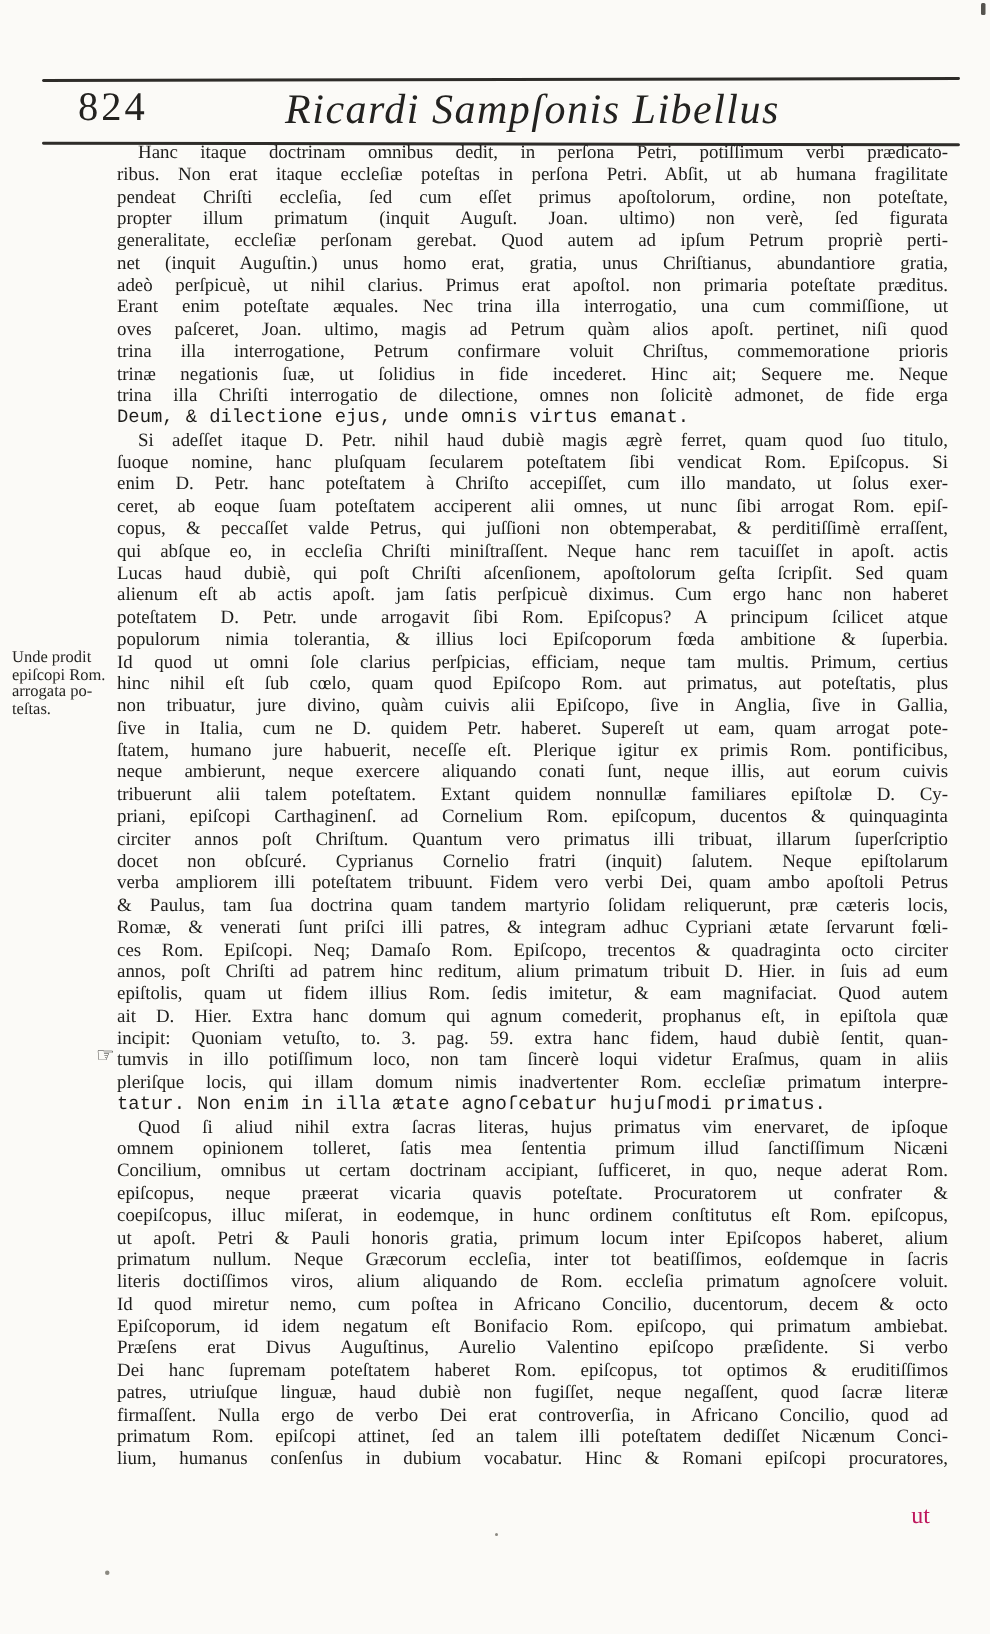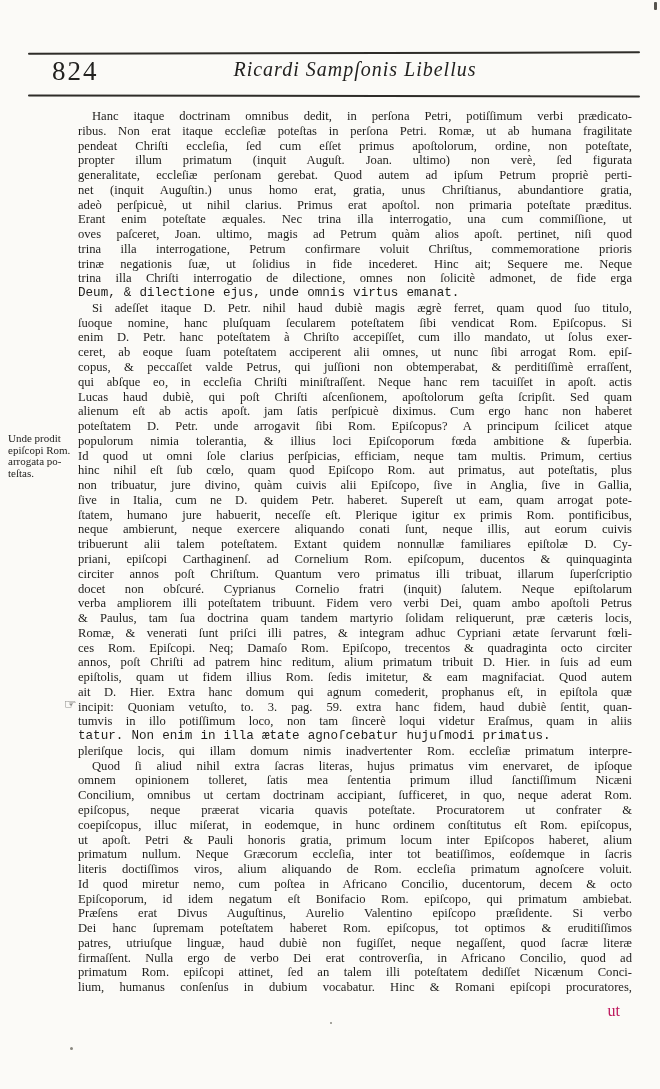--- a/index.html
+++ b/index.html
@@ -14,24 +14,24 @@
   .rule{position:absolute;left:28px;width:612px;height:2px;background:#2e2c29;border-radius:1px;}
   .rule-top{top:52px;transform:rotate(-0.12deg);}
   .rule-bottom{top:95px;transform:rotate(0.10deg);box-shadow:0 -2px 0 -1px #6b6862;}
   .header{position:absolute;top:54px;left:0;width:660px;height:40px;}
   .pagenum{
     position:absolute;left:52px;top:2px;
     font-size:27px;letter-spacing:2px;color:#232220;
   }
   .running-title{
     position:absolute;left:78px;width:554px;top:4px;text-align:center;
-    font-style:italic;font-size:20px;letter-spacing:1px;color:#232220;
+    font-style:italic;font-size:28px;letter-spacing:1px;color:#232220;
   }
   
-  .textblock{position:absolute;left:78px;top:109px;width:554px;}
+  .textblock{position:absolute;left:78px;top:94px;width:554px;}
   .ln{
     font-size:12.6px;line-height:14.77px;height:14.77px;overflow:hidden;
     text-align:justify;text-align-last:justify;
     word-spacing:0.5px;color:#1e1d1b;
   }
   .ln.first{text-indent:14px;}
   .ln.short{text-align:left;text-align-last:left;font-family:Liberation Mono, monospace;}
   
   .margin-note{
     position:absolute;left:8px;top:433px;width:70px;
@@ -70,21 +70,21 @@
     <div>Unde prodit</div>
     <div>epiſcopi Rom.</div>
     <div>arrogata po-</div>
     <div>teſtas.</div>
   </div>
 
   <div class="manicule">☞</div>
 
   <div class="textblock">
     <div class="ln first">Hanc itaque doctrinam omnibus dedit, in perſona Petri, potiſſimum verbi prædicato-</div>
-    <div class="ln">ribus. Non erat itaque eccleſiæ poteſtas in perſona Petri. Romæ, ut ab humana fragilitate</div>
+    <div class="ln">ribus. Non erat itaque eccleſiæ poteſtas in perſona Petri. Abſit, ut ab humana fragilitate</div>
     <div class="ln">pendeat Chriſti eccleſia, ſed cum eſſet primus apoſtolorum, ordine, non poteſtate,</div>
     <div class="ln">propter illum primatum (inquit Auguſt. Joan. ultimo) non verè, ſed figurata</div>
     <div class="ln">generalitate, eccleſiæ perſonam gerebat. Quod autem ad ipſum Petrum propriè perti-</div>
     <div class="ln">net (inquit Auguſtin.) unus homo erat, gratia, unus Chriſtianus, abundantiore gratia,</div>
     <div class="ln">adeò perſpicuè, ut nihil clarius. Primus erat apoſtol. non primaria poteſtate præditus.</div>
     <div class="ln">Erant enim poteſtate æquales. Nec trina illa interrogatio, una cum commiſſione, ut</div>
     <div class="ln">oves paſceret, Joan. ultimo, magis ad Petrum quàm alios apoſt. pertinet, niſi quod</div>
     <div class="ln">trina illa interrogatione, Petrum confirmare voluit Chriſtus, commemoratione prioris</div>
     <div class="ln">trinæ negationis ſuæ, ut ſolidius in fide incederet. Hinc ait; Sequere me. Neque</div>
     <div class="ln">trina illa Chriſti interrogatio de dilectione, omnes non ſolicitè admonet, de fide erga</div>
@@ -111,22 +111,22 @@
     <div class="ln">docet non obſcuré. Cyprianus Cornelio fratri (inquit) ſalutem. Neque epiſtolarum</div>
     <div class="ln">verba ampliorem illi poteſtatem tribuunt. Fidem vero verbi Dei, quam ambo apoſtoli Petrus</div>
     <div class="ln">&amp; Paulus, tam ſua doctrina quam tandem martyrio ſolidam reliquerunt, præ cæteris locis,</div>
     <div class="ln">Romæ, &amp; venerati ſunt priſci illi patres, &amp; integram adhuc Cypriani ætate ſervarunt fœli-</div>
     <div class="ln">ces Rom. Epiſcopi. Neq; Damaſo Rom. Epiſcopo, trecentos &amp; quadraginta octo circiter</div>
     <div class="ln">annos, poſt Chriſti ad patrem hinc reditum, alium primatum tribuit D. Hier. in ſuis ad eum</div>
     <div class="ln">epiſtolis, quam ut fidem illius Rom. ſedis imitetur, &amp; eam magnifaciat. Quod autem</div>
     <div class="ln">ait D. Hier. Extra hanc domum qui agnum comederit, prophanus eſt, in epiſtola quæ</div>
     <div class="ln">incipit: Quoniam vetuſto, to. 3. pag. 59. extra hanc fidem, haud dubiè ſentit, quan-</div>
     <div class="ln">tumvis in illo potiſſimum loco, non tam ſincerè loqui videtur Eraſmus, quam in aliis</div>
+    <div class="ln">pleriſque locis, qui illam domum nimis inadvertenter Rom. eccleſiæ primatum interpre-</div>
     <div class="ln short">tatur. Non enim in illa ætate agnoſcebatur hujuſmodi primatus.</div>
-    <div class="ln">pleriſque locis, qui illam domum nimis inadvertenter Rom. eccleſiæ primatum interpre-</div>
     <div class="ln first">Quod ſi aliud nihil extra ſacras literas, hujus primatus vim enervaret, de ipſoque</div>
     <div class="ln">omnem opinionem tolleret, ſatis mea ſententia primum illud ſanctiſſimum Nicæni</div>
     <div class="ln">Concilium, omnibus ut certam doctrinam accipiant, ſufficeret, in quo, neque aderat Rom.</div>
     <div class="ln">epiſcopus, neque præerat vicaria quavis poteſtate. Procuratorem ut confrater &amp;</div>
     <div class="ln">coepiſcopus, illuc miſerat, in eodemque, in hunc ordinem conſtitutus eſt Rom. epiſcopus,</div>
     <div class="ln">ut apoſt. Petri &amp; Pauli honoris gratia, primum locum inter Epiſcopos haberet, alium</div>
     <div class="ln">primatum nullum. Neque Græcorum eccleſia, inter tot beatiſſimos, eoſdemque in ſacris</div>
     <div class="ln">literis doctiſſimos viros, alium aliquando de Rom. eccleſia primatum agnoſcere voluit.</div>
     <div class="ln">Id quod miretur nemo, cum poſtea in Africano Concilio, ducentorum, decem &amp; octo</div>
     <div class="ln">Epiſcoporum, id idem negatum eſt Bonifacio Rom. epiſcopo, qui primatum ambiebat.</div>

